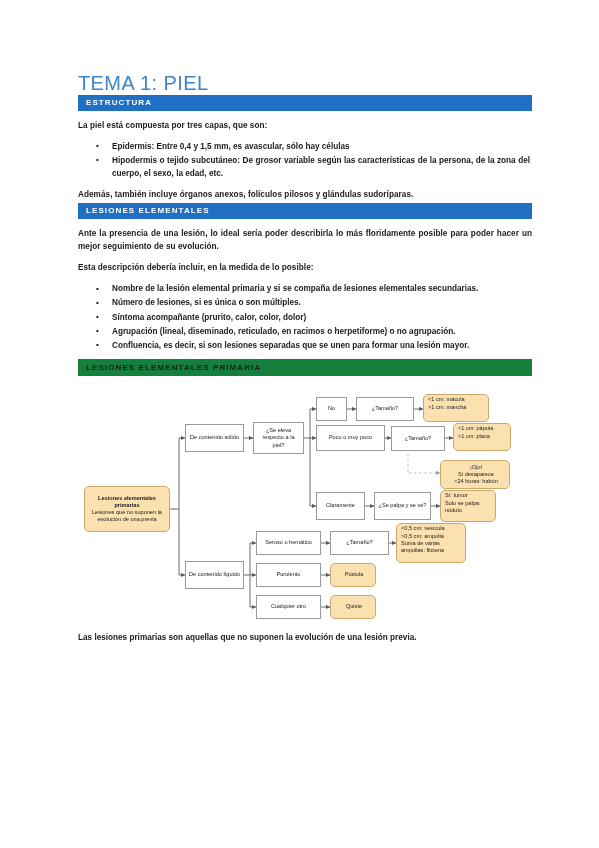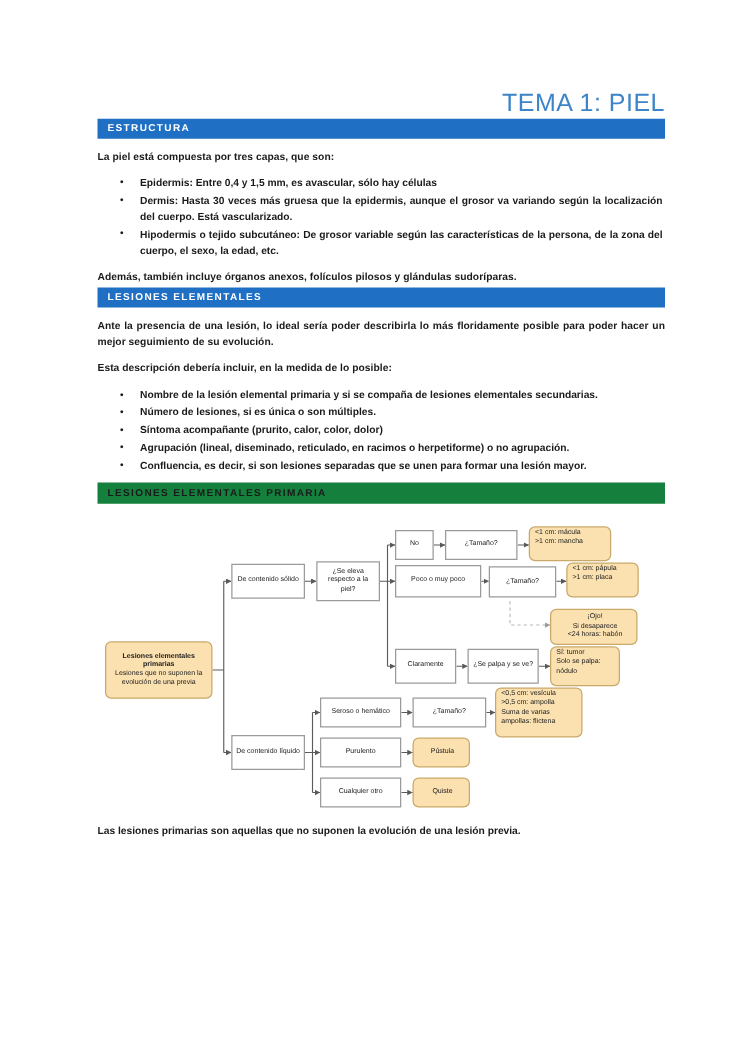--- a/index.html
+++ b/index.html
@@ -25,21 +25,21 @@
   }
   .content {
     position: absolute;
     left: 78px;
     top: 0;
     width: 454px;
   }
 
   
   .doc-title {
-    text-align: right;
+    text-align: left;
     font-size: 20px;
     font-weight: 400;
     color: #3d85c8;
     letter-spacing: 0.4px;
     margin: 0;
     padding: 72px 0 0 0;
     line-height: 1.1;
   }
 
   
@@ -152,21 +152,20 @@
   <div class="content">
 
     <h1 class="doc-title">TEMA 1: PIEL</h1>
 
     <div class="section-bar">ESTRUCTURA</div>
 
     <p class="para">La piel está compuesta por tres capas, que son:</p>
 
     <ul class="bullets">
       <li>Epidermis: Entre 0,4 y 1,5 mm, es avascular, sólo hay células</li>
-      <li>Dermis: Hasta 30 veces más gruesa que la epidermis, aunque el grosor va variando según la localización del cuerpo. Está vascularizado.</li>
       <li>Hipodermis o tejido subcutáneo: De grosor variable según las características de la persona, de la zona del cuerpo, el sexo, la edad, etc.</li>
     </ul>
 
     <p class="para">Además, también incluye órganos anexos, folículos pilosos y glándulas sudoríparas.</p>
 
     <div class="section-bar">LESIONES ELEMENTALES</div>
 
     <p class="para">Ante la presencia de una lesión, lo ideal sería poder describirla lo más floridamente posible para poder hacer un mejor seguimiento de su evolución.</p>
     <p class="para">Esta descripción debería incluir, en la medida de lo posible:</p>
 

